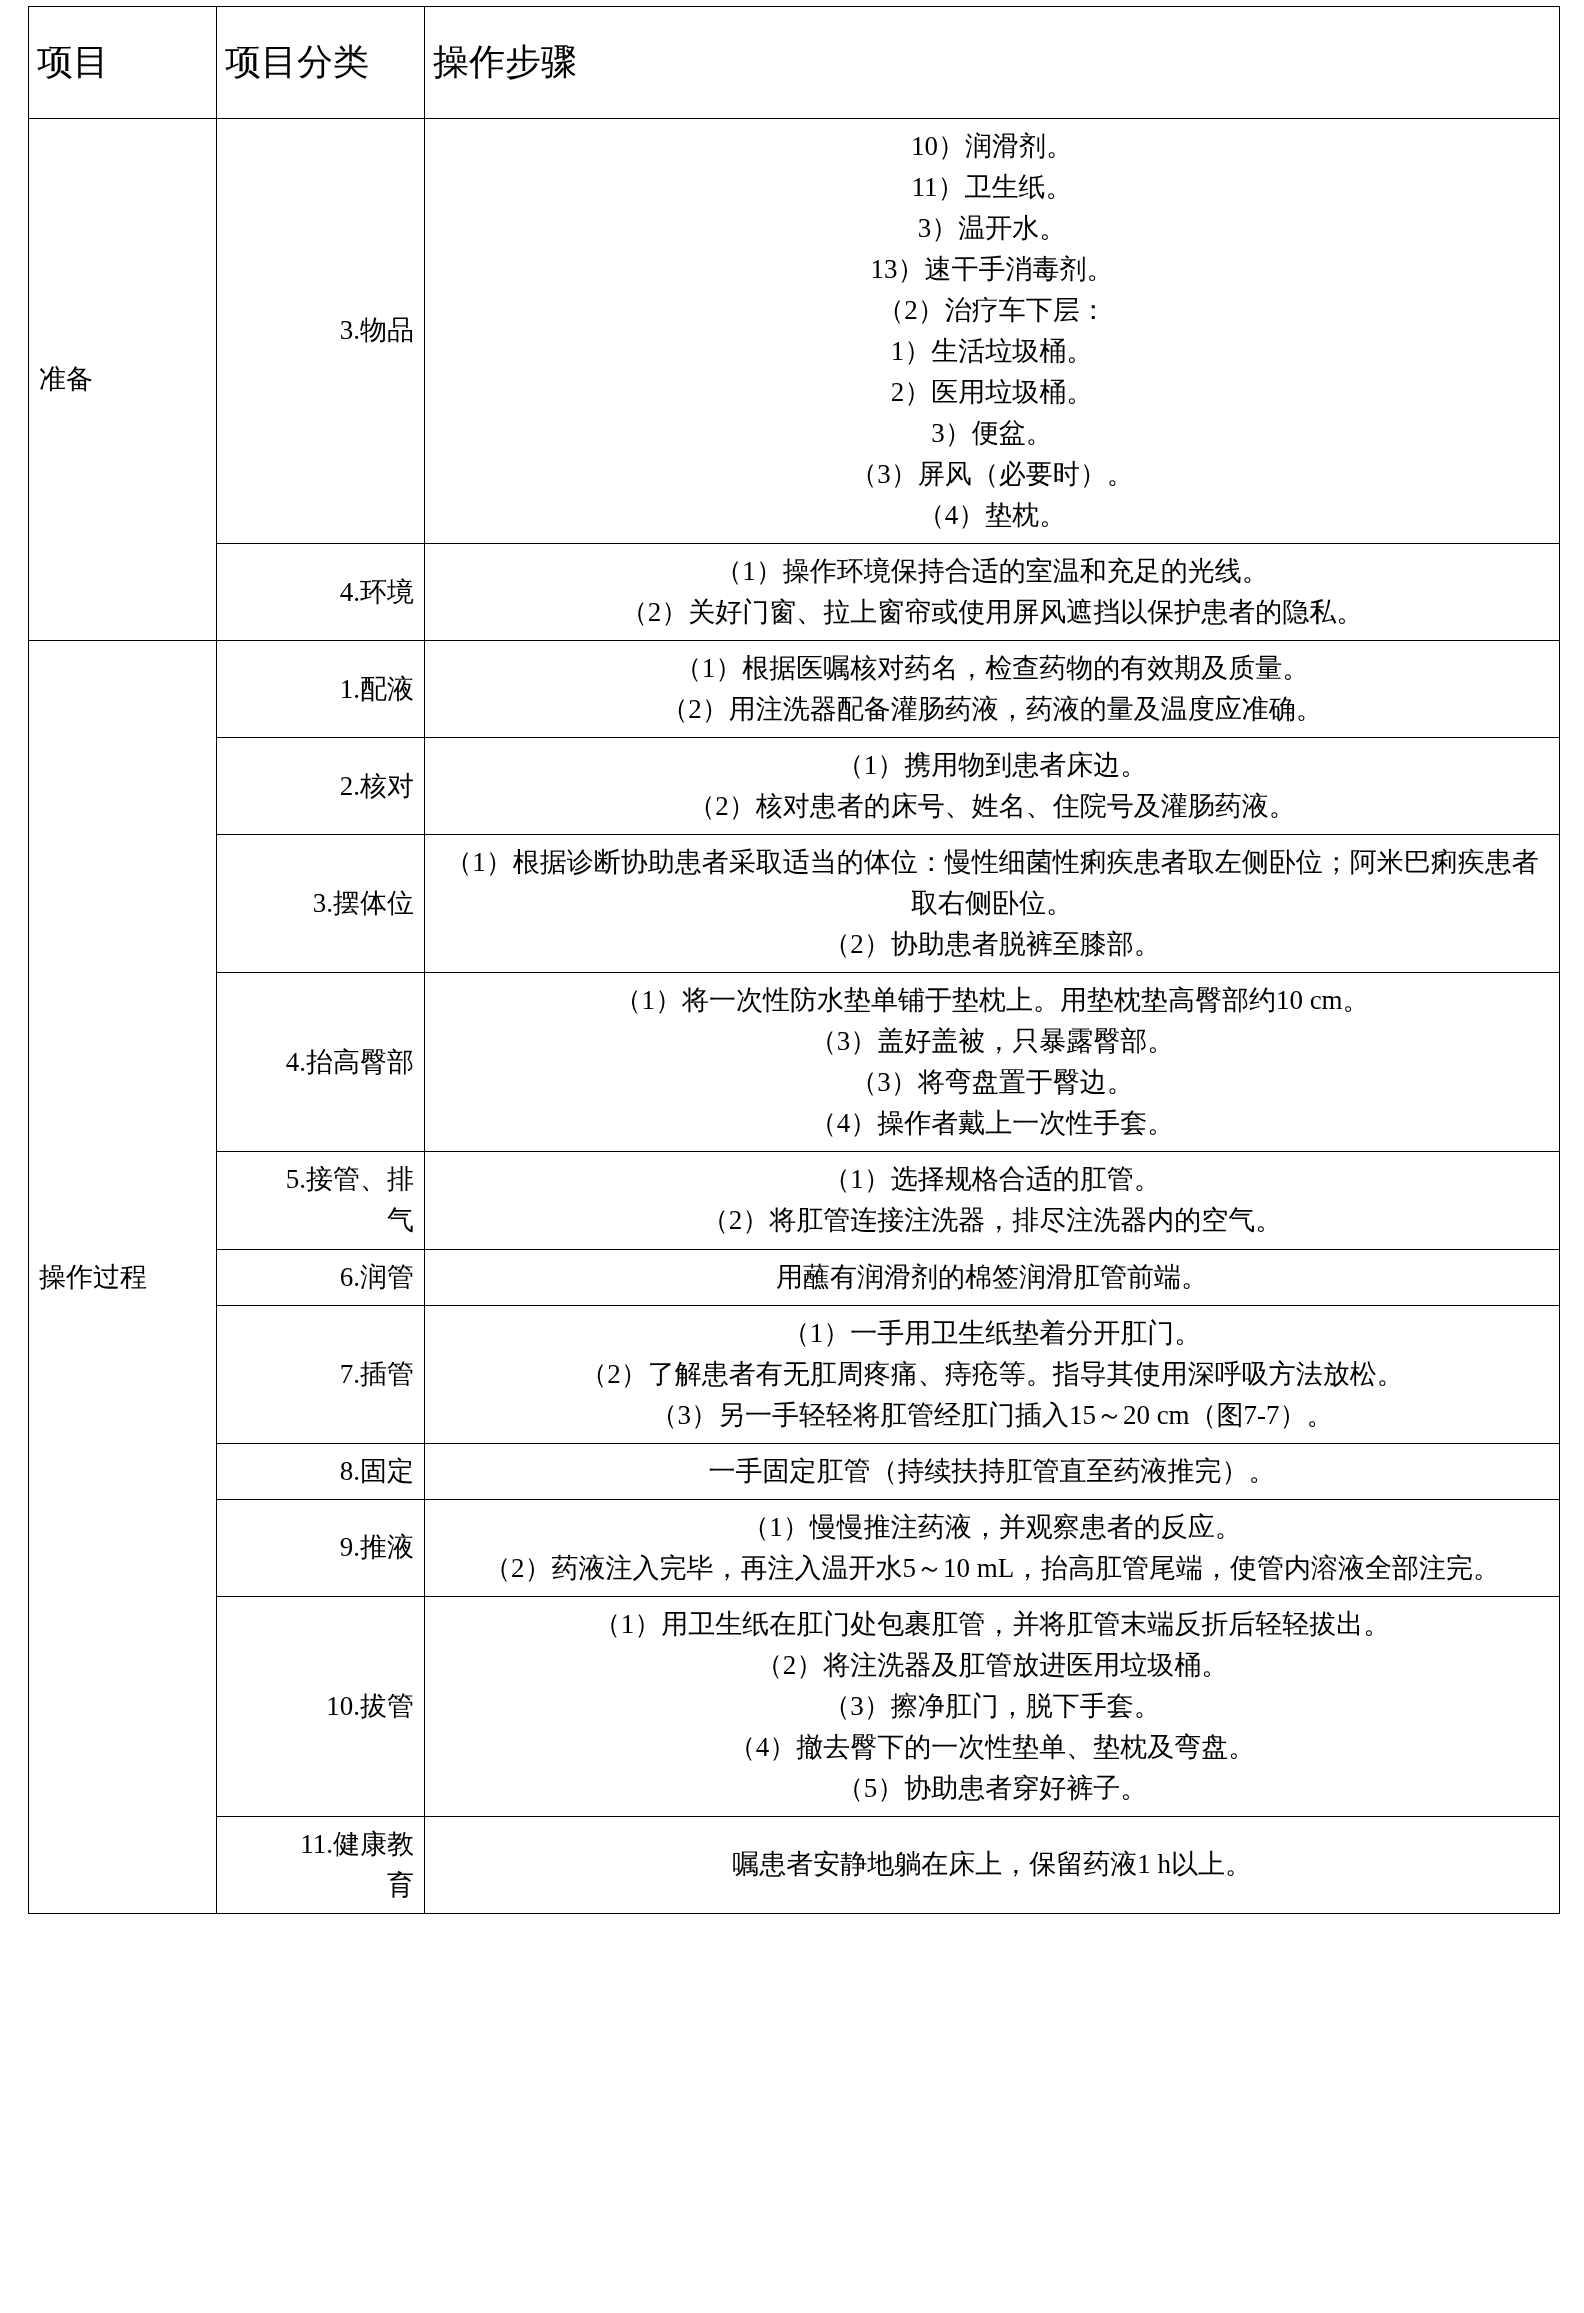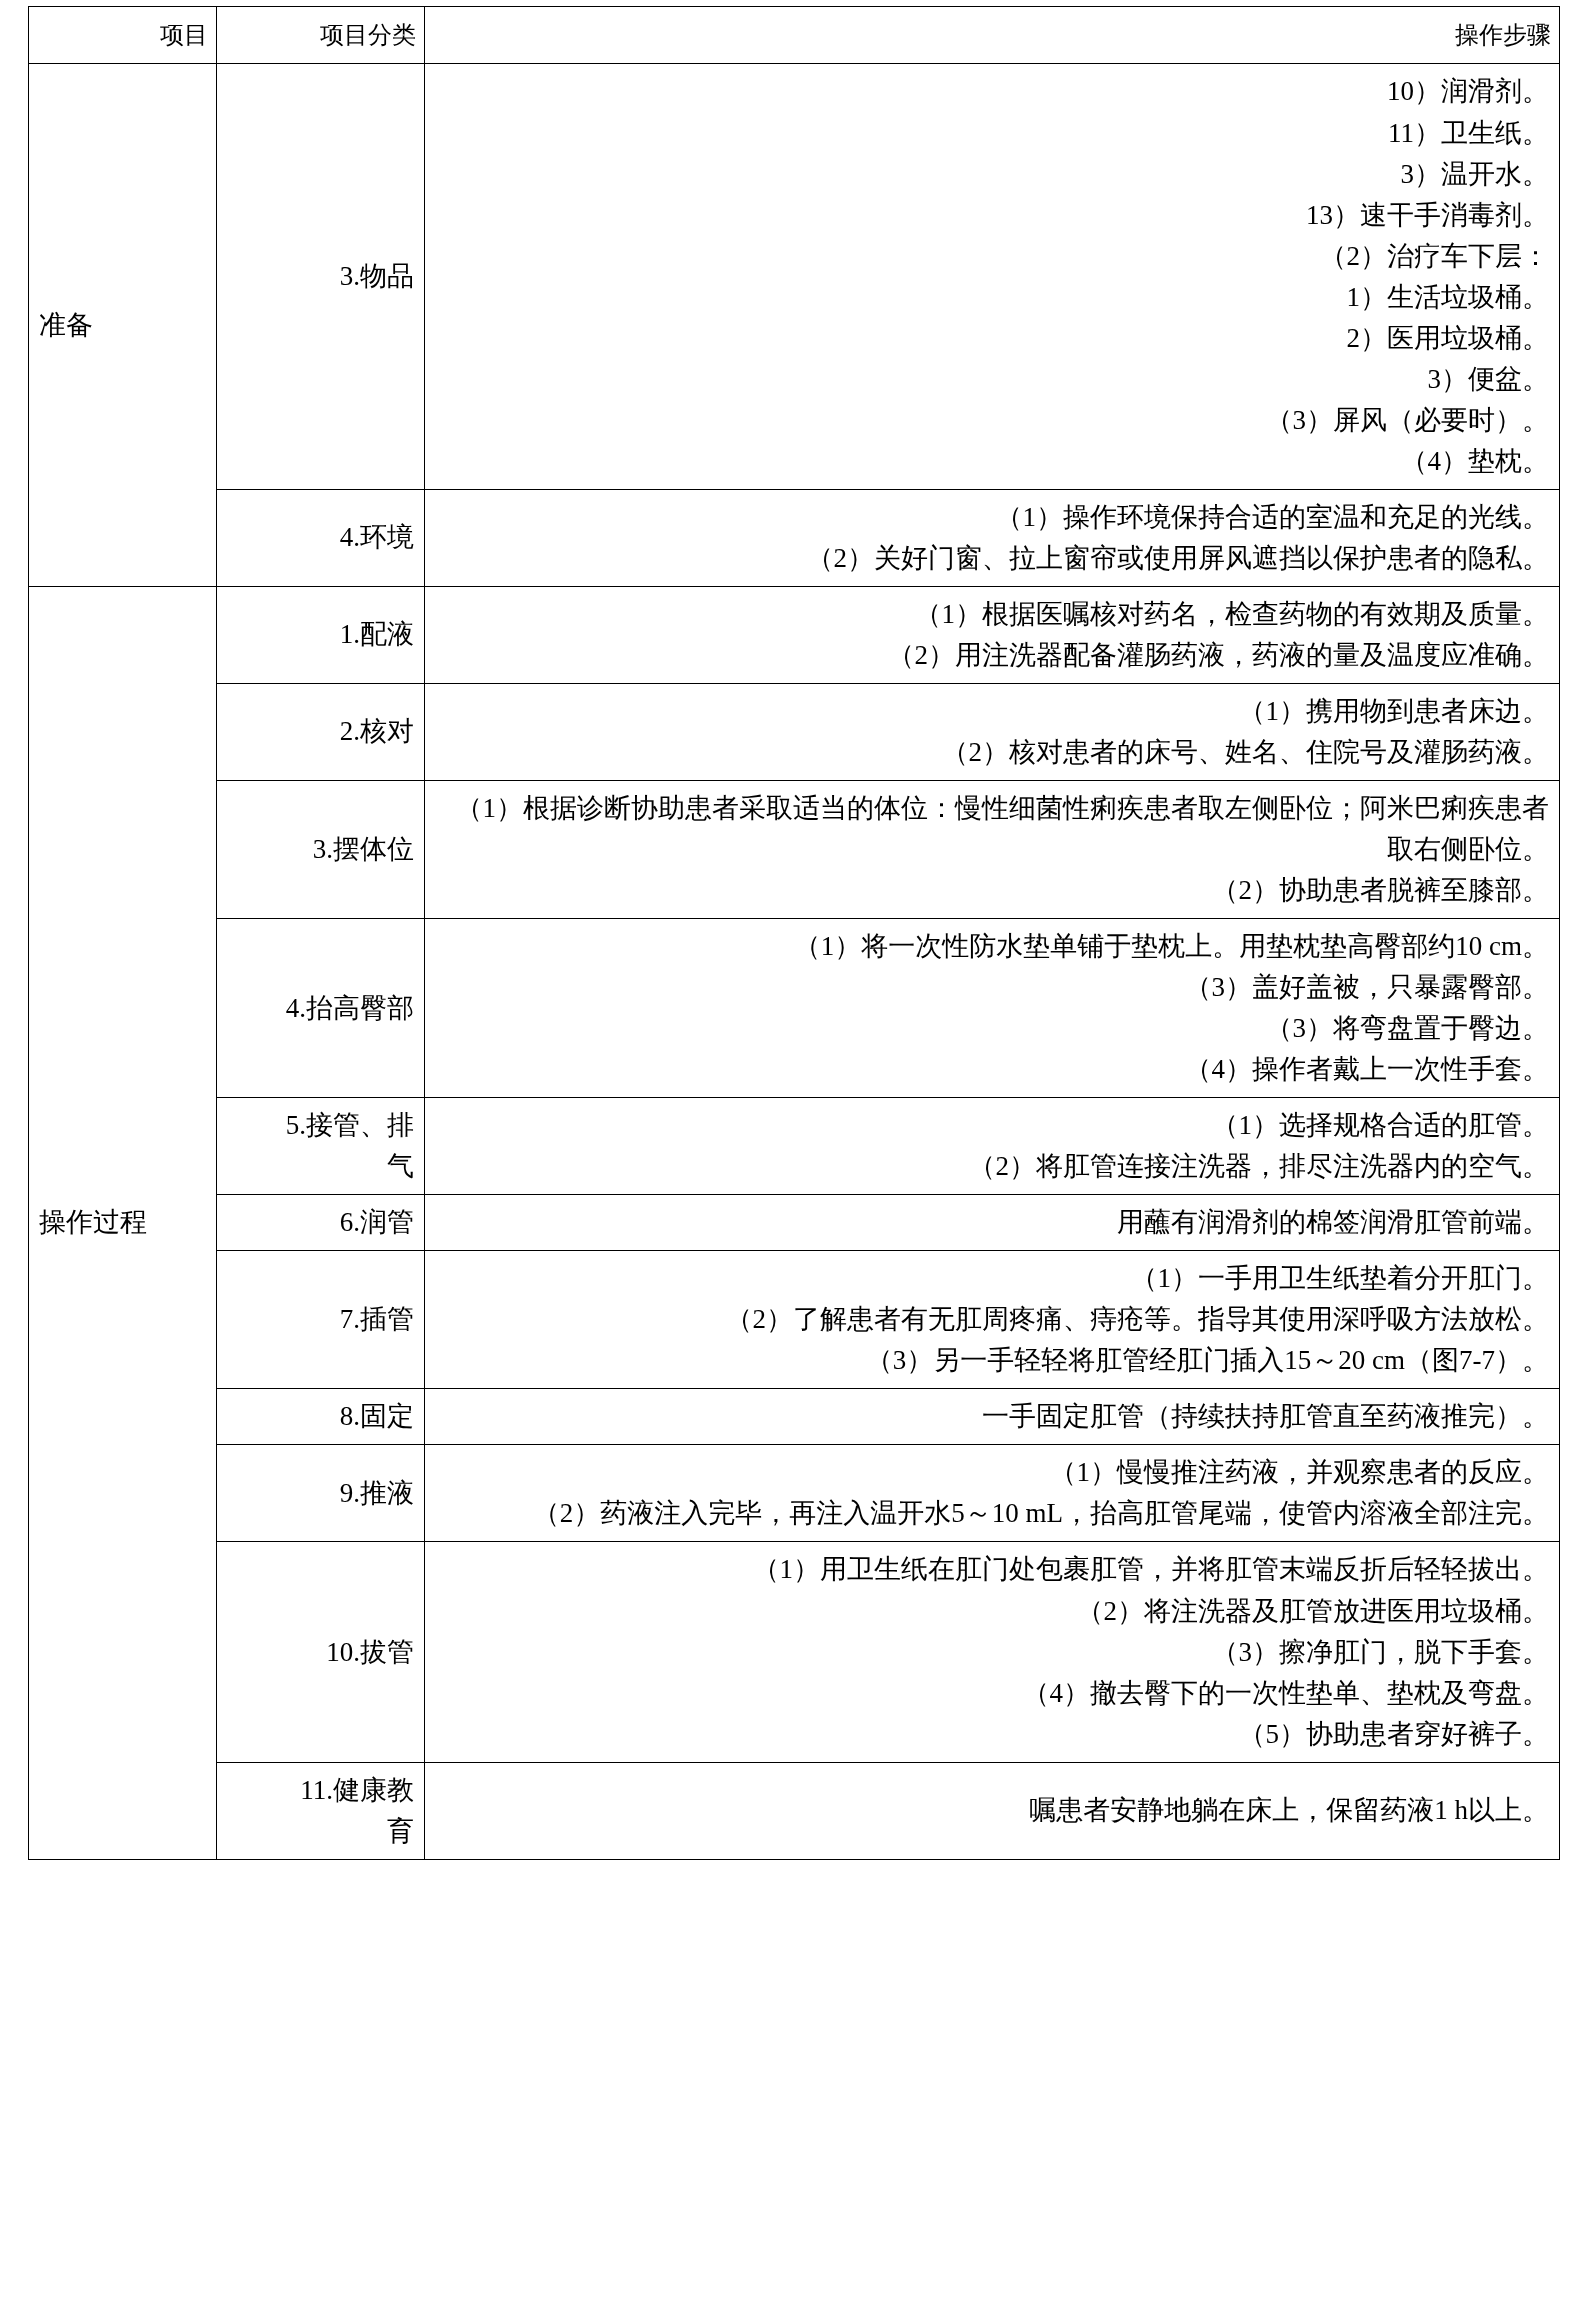--- a/index.html
+++ b/index.html
@@ -27,34 +27,34 @@
   table.proc col.c3 { width: 1135px; }
 
   table.proc th, table.proc td {
     border: 1px solid #000000;
     vertical-align: middle;
     font-size: 27px;
     line-height: 1.52;
     padding: 7px 10px;
   }
   table.proc thead th {
-    text-align: right;
+    text-align: left;
     font-weight: normal;
-    padding: 10px 8px;
-    font-size: 24px;
+    padding: 28px 8px;
+    font-size: 36px;
   }
   td.cat, td.sub {
     text-align: left;
   }
   td.sub {
     text-align: right;
     padding-left: 12px;
   }
   td.steps {
-    text-align: right;
+    text-align: center;
     padding-left: 14px;
     padding-right: 12px;
   }
   td.steps .ln {
     display: block;
     white-space: normal;
   }
   td.sub .ln { display: block; }
 </style>
 </head>

